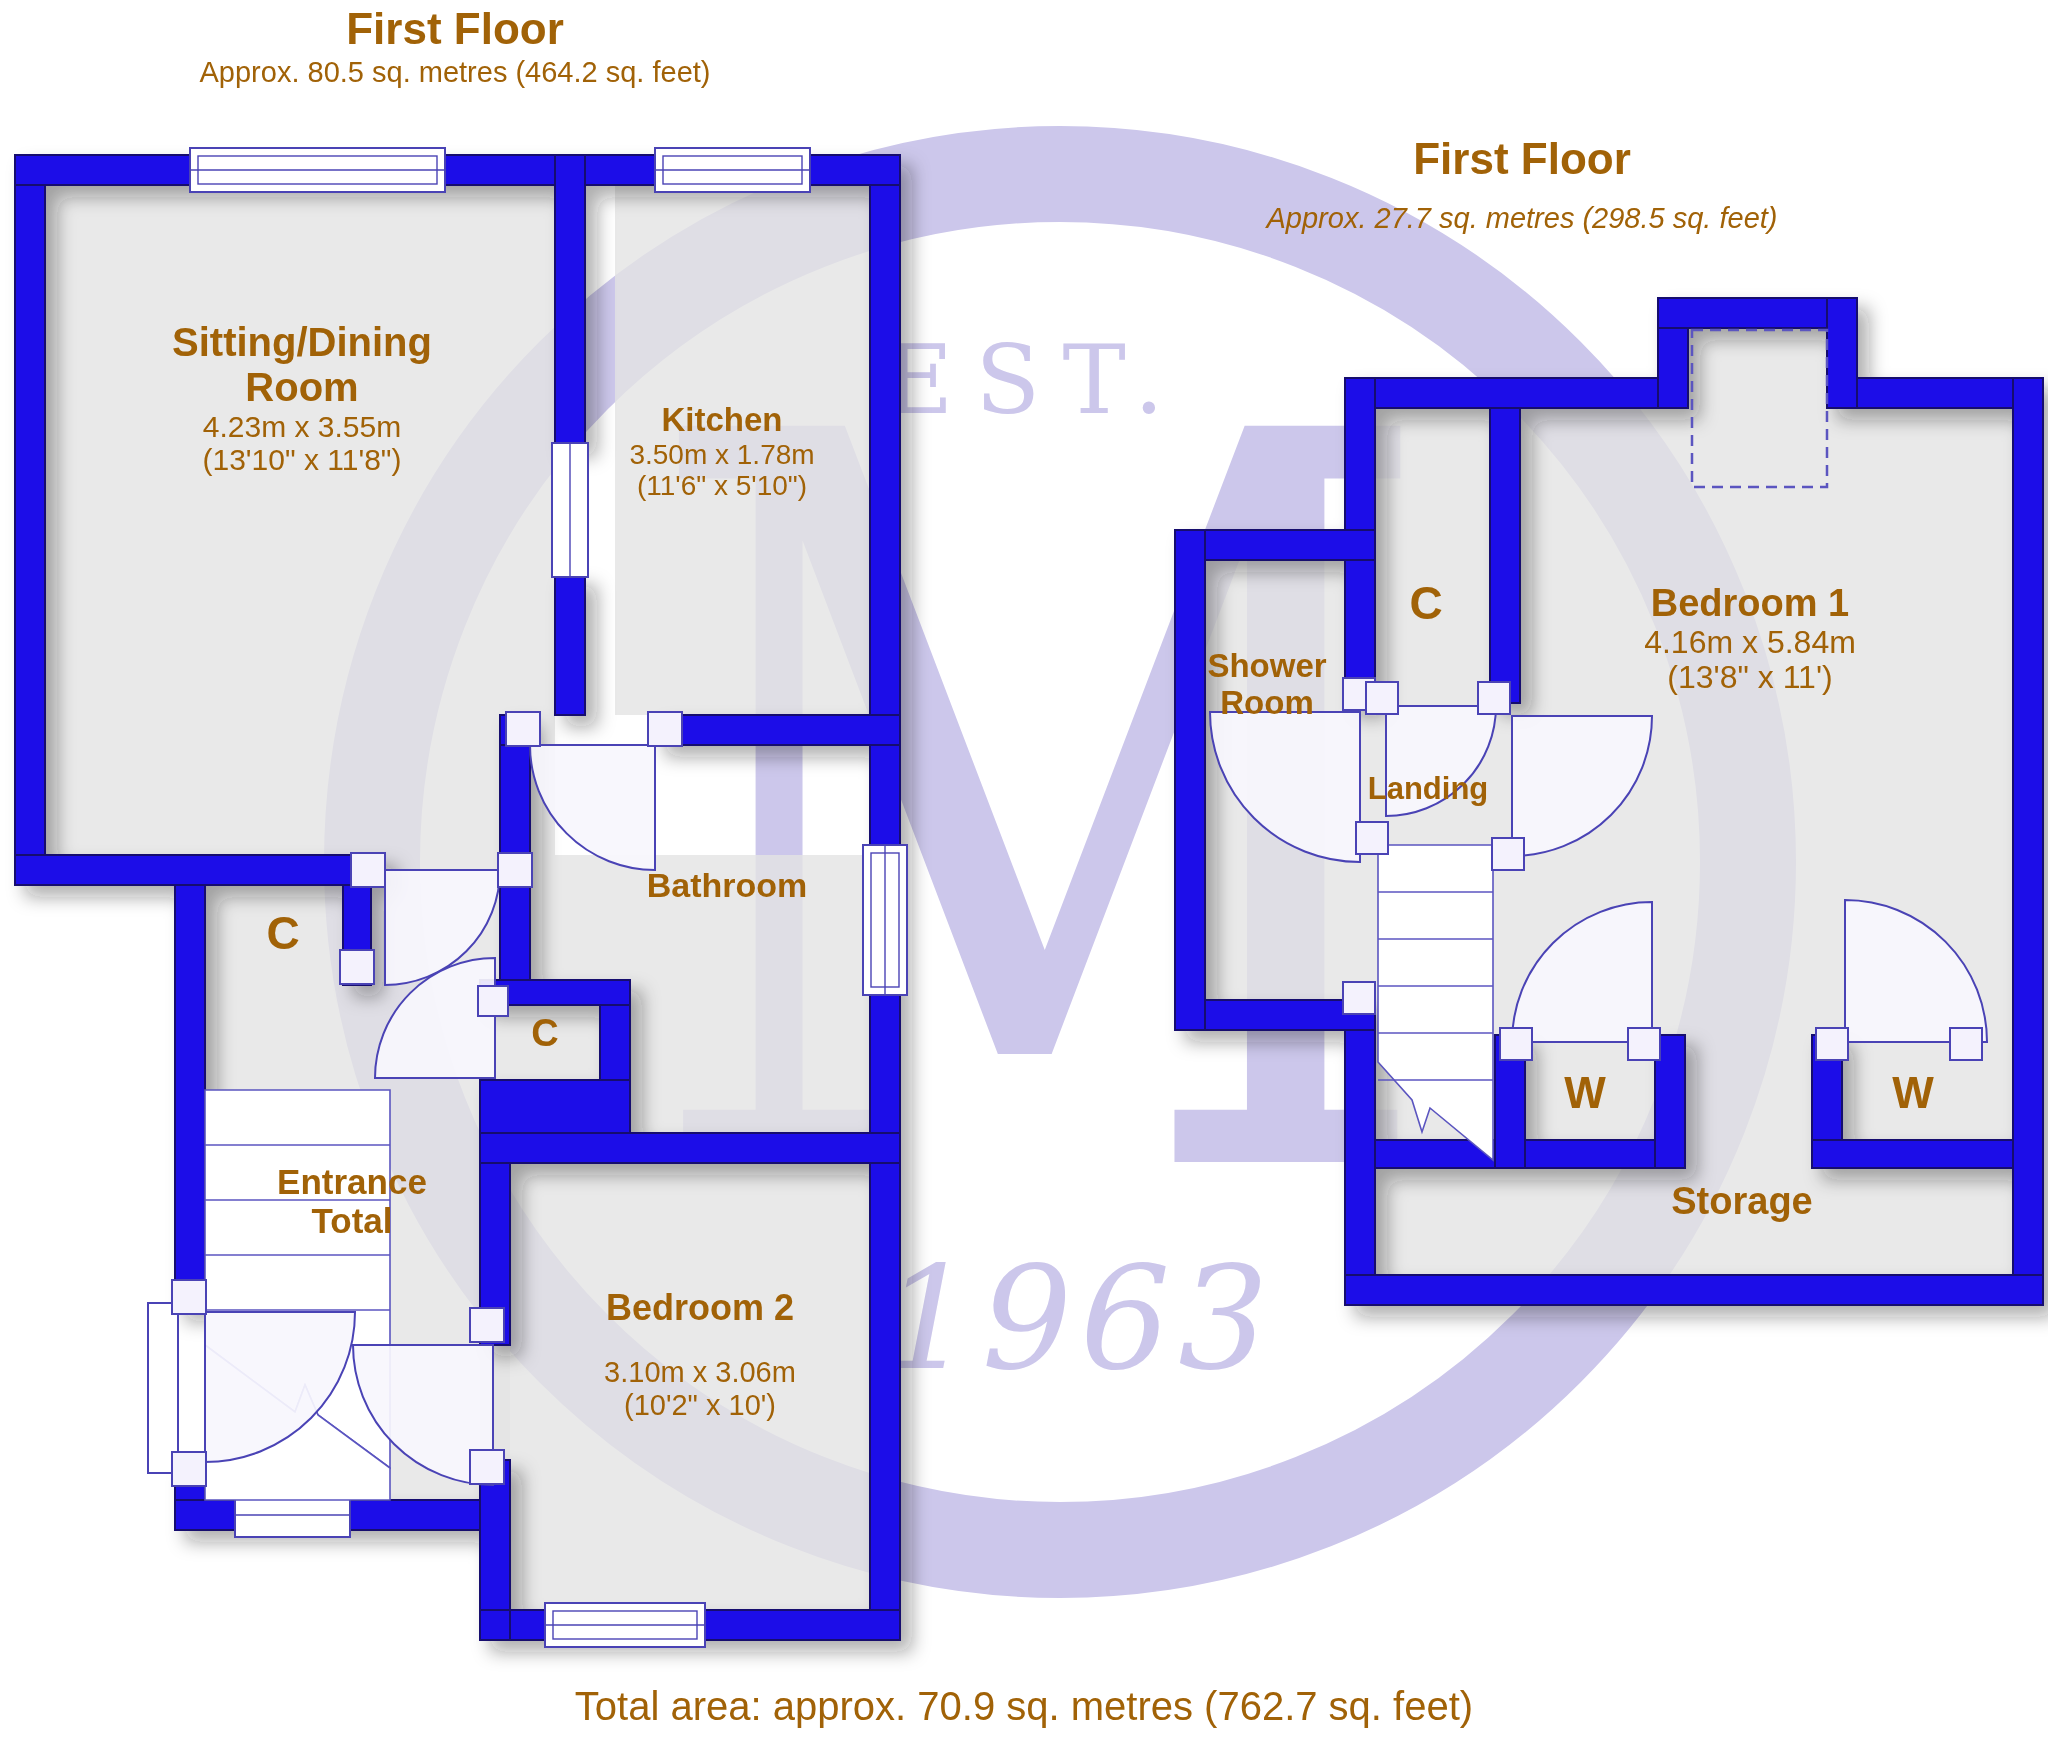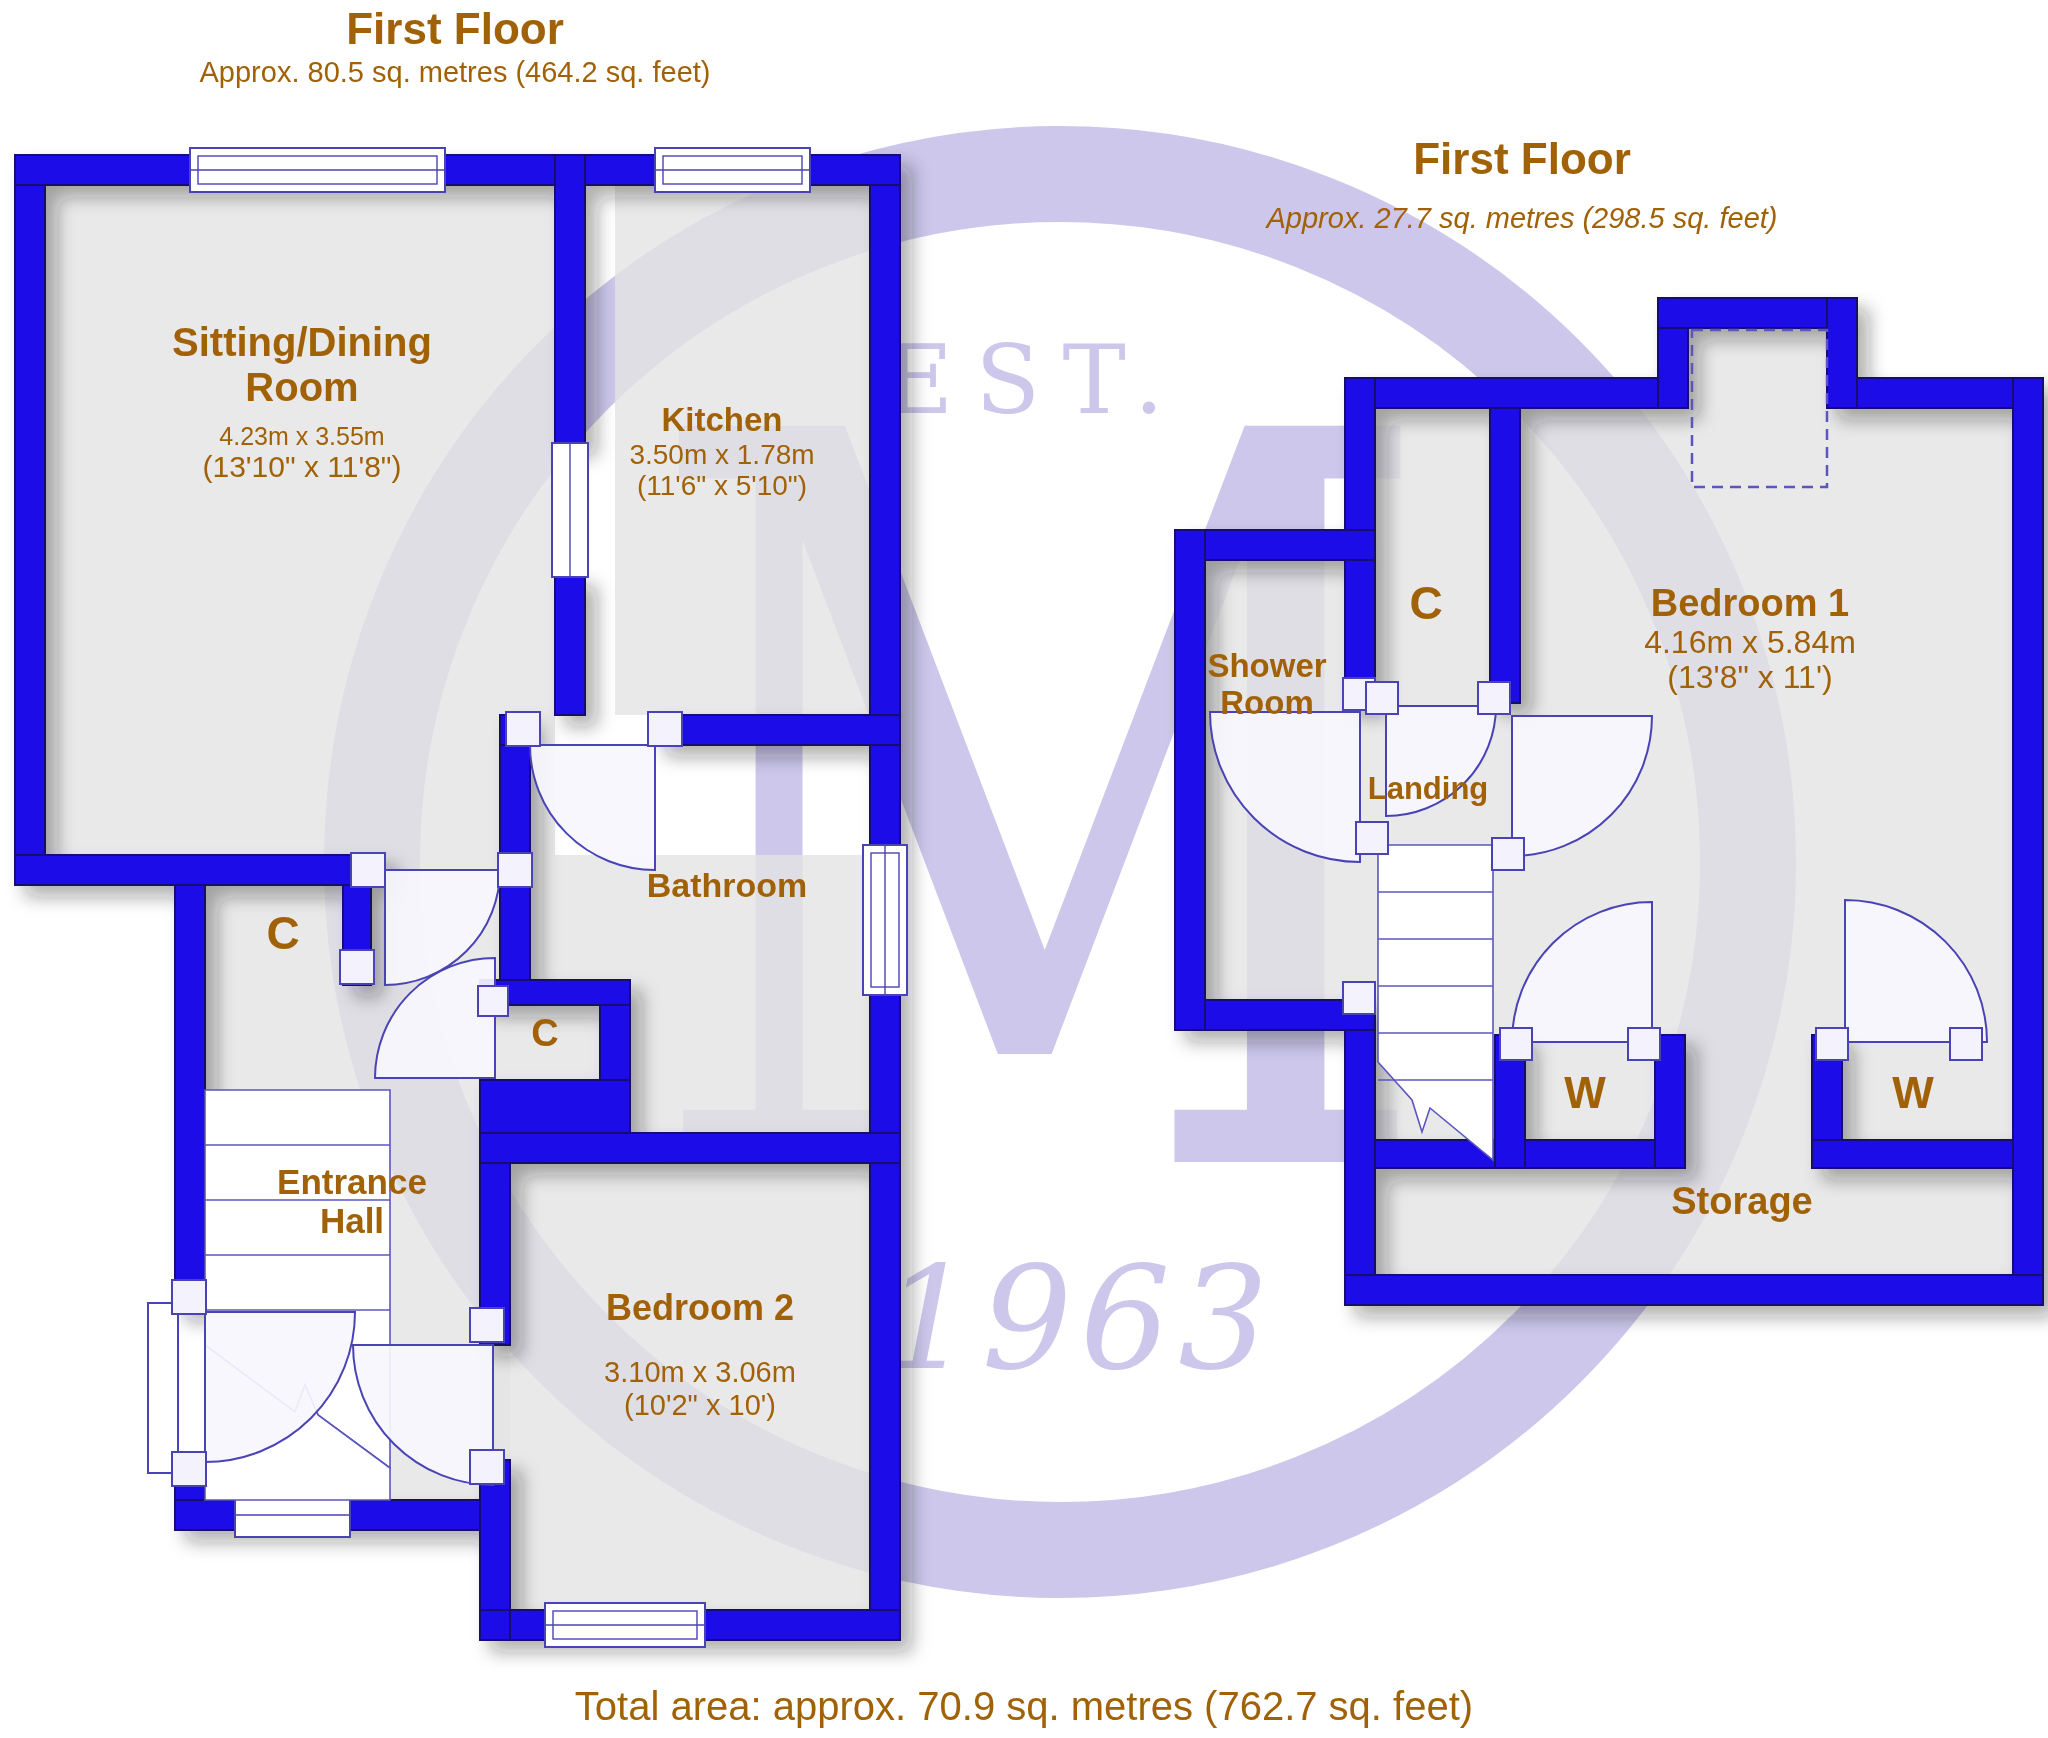--- a/index.html
+++ b/index.html
@@ -175,37 +175,37 @@
 
   <rect x="1692" y="330" width="135" height="157" fill="none" stroke="#5b55c0" stroke-width="2.5" stroke-dasharray="11 7"></rect>
 </svg>
 
 <div class="lbl b" style="left:455px;top:4px;font-size:44px;">First Floor</div>
 <div class="lbl" style="left:455px;top:56px;font-size:29px;">Approx. 80.5 sq. metres (464.2 sq. feet)</div>
 
 <div class="lbl" style="left:302px;top:320px;">
   <div class="b" style="font-size:40px;">Sitting/Dining</div>
   <div class="b" style="font-size:40px;">Room</div>
-  <div style="font-size:25px;margin-top:12px;">4.23m x 3.55m</div>
+  <div style="font-size:30px;">4.23m x 3.55m</div>
   <div style="font-size:30px;">(13'10" x 11'8")</div>
 </div>
 
 <div class="lbl" style="left:722px;top:366px;">
   <div class="b" style="font-size:33px;margin-top:36px;">Kitchen</div>
   <div style="font-size:28px;">3.50m x 1.78m</div>
   <div style="font-size:28px;">(11'6" x 5'10")</div>
 </div>
 
 <div class="lbl b" style="left:727px;top:866px;font-size:34px;">Bathroom</div>
 <div class="lbl b" style="left:283px;top:908px;font-size:46px;">C</div>
 <div class="lbl b" style="left:545px;top:1012px;font-size:38px;">C</div>
 
 <div class="lbl" style="left:352px;top:1162px;">
   <div class="b" style="font-size:35px;">Entrance</div>
-  <div class="b" style="font-size:35px;">Hall</div>
+  <div class="b" style="font-size:35px;">Total</div>
 </div>
 
 <div class="lbl" style="left:700px;top:1288px;">
   <div class="b" style="font-size:36px;">Bedroom 2</div>
   <div style="font-size:29px;margin-top:28px;">3.10m x 3.06m</div>
   <div style="font-size:29px;">(10'2" x 10')</div>
 </div>
 
 <div class="lbl b" style="left:1522px;top:134px;font-size:44px;">First Floor</div>
 <div class="lbl" style="left:1522px;top:202px;font-size:29px;font-style:italic;">Approx. 27.7 sq. metres (298.5 sq. feet)</div>

